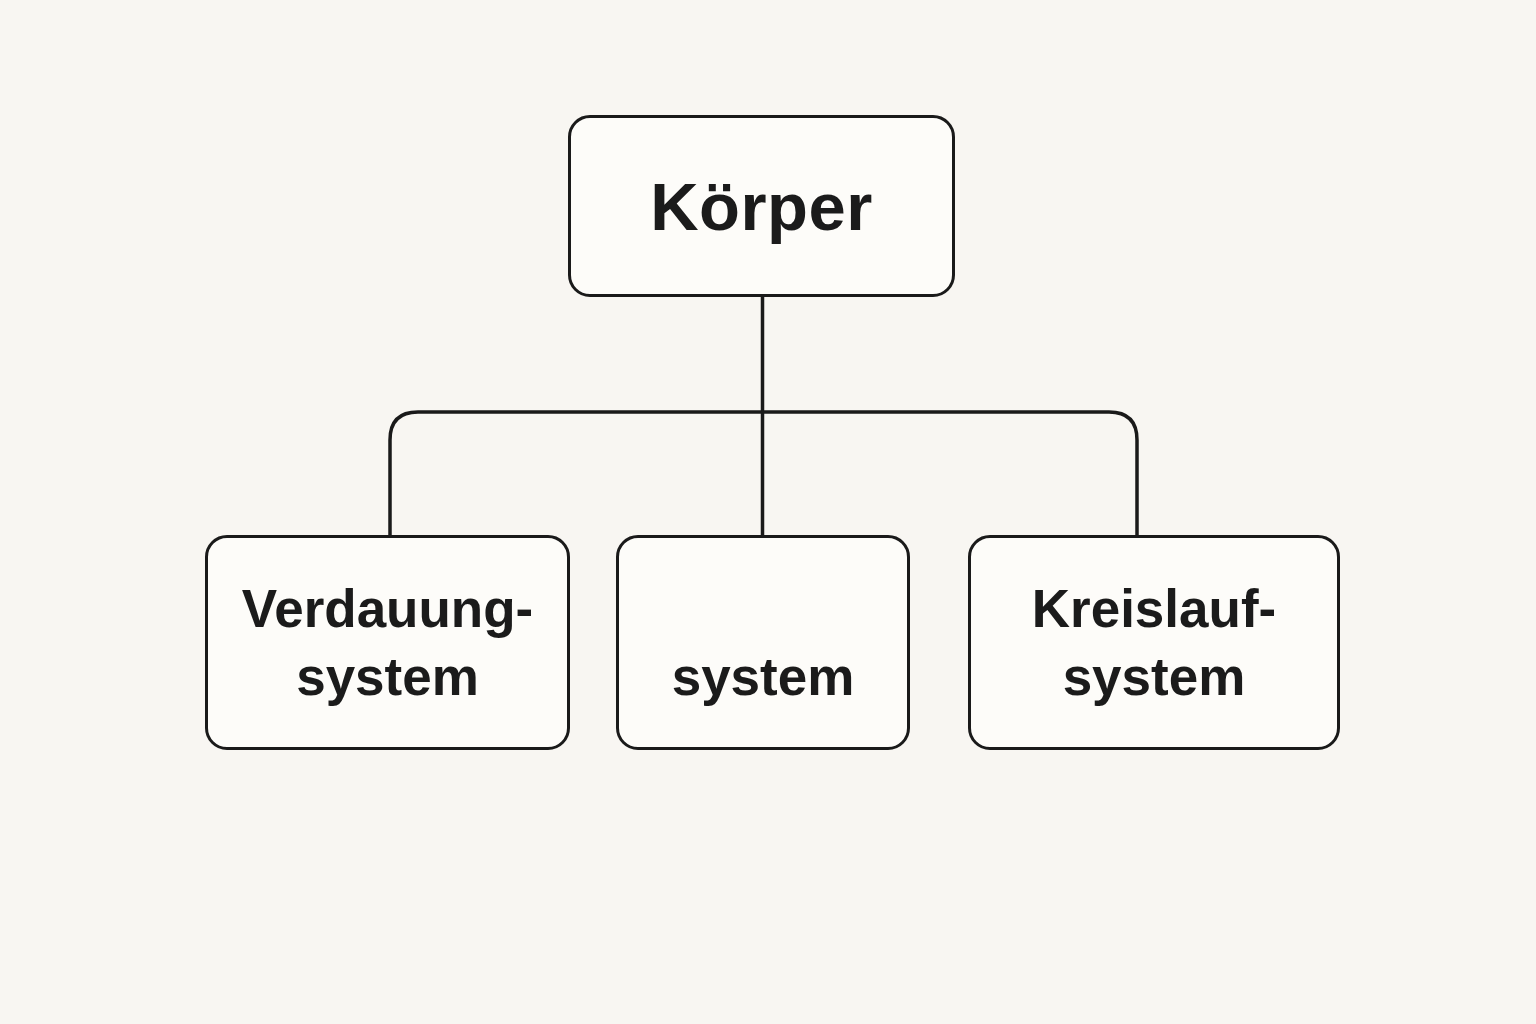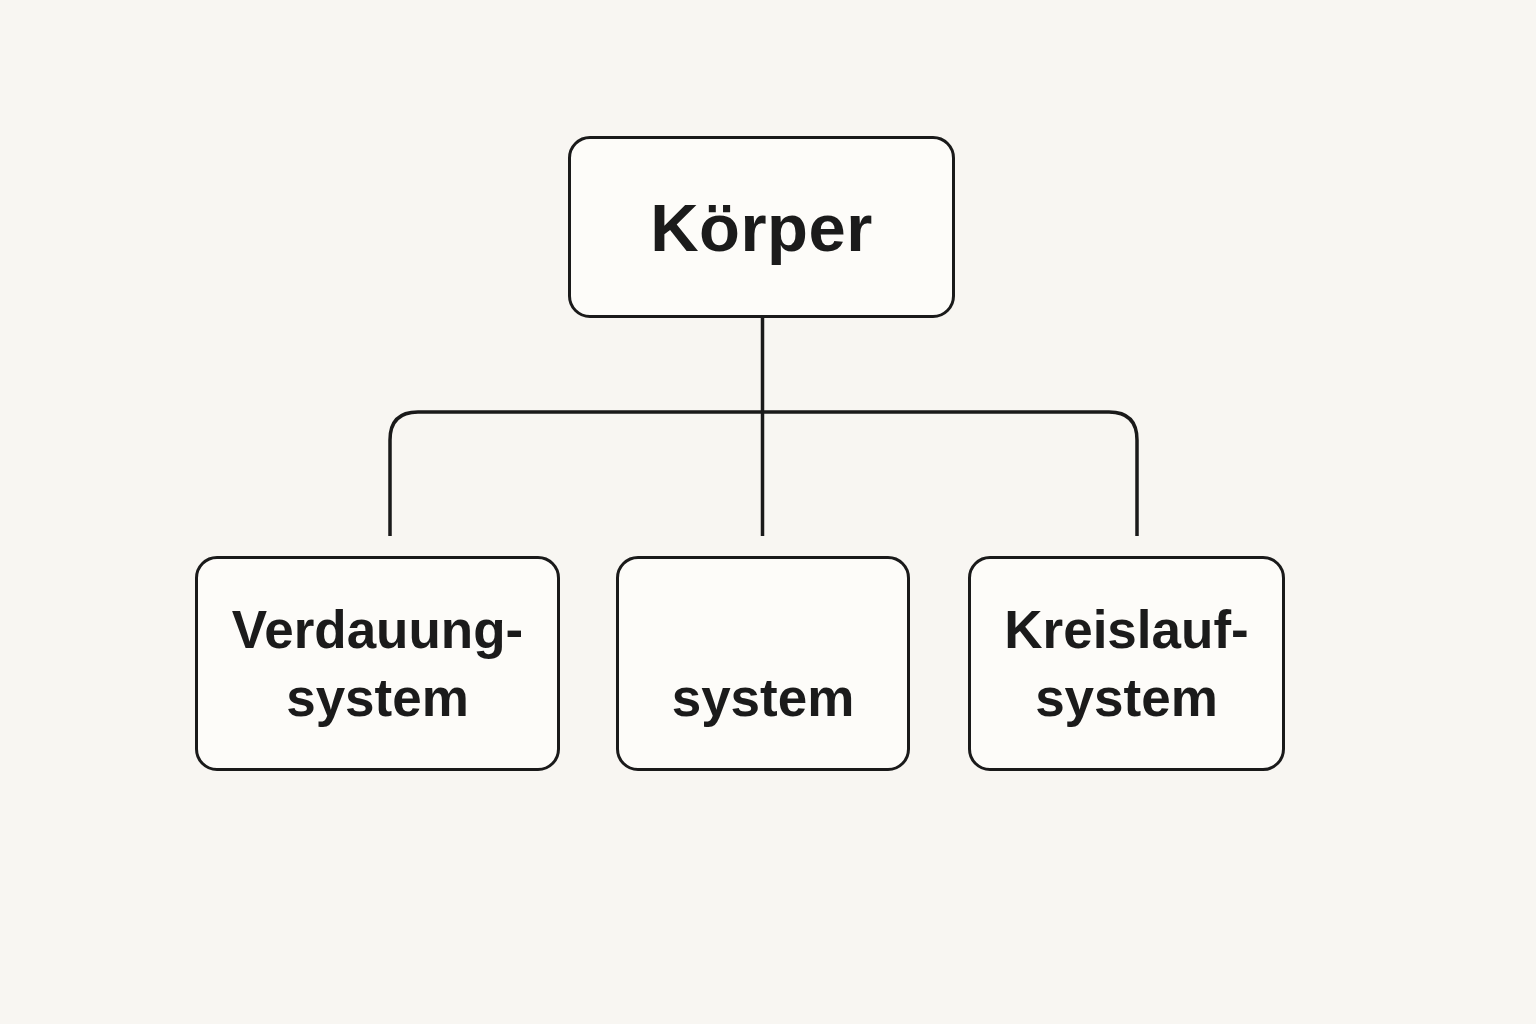--- a/index.html
+++ b/index.html
@@ -37,40 +37,39 @@
   .node {
     position: absolute;
     background: var(--node-fill);
     border: 3.5px solid var(--line);
     border-radius: 22px;
     display: flex;
     align-items: center;
     justify-content: center;
     text-align: center;
     color: var(--text);
-    margin-top: 21px;
   }
   .node.root {
     left: 568px;
     top: 115px;
     width: 387px;
     height: 182px;
   }
   .root .label {
     font-size: 67px;
     font-weight: 700;
     letter-spacing: 0.5px;
   }
   .node.child {
     top: 535px;
     height: 215px;
   }
-  #child-0 { left: 195px;  width: 365px; }
+  #child-0 { left: 205px;  width: 365px; }
   #child-1 { left: 616px;  width: 294px; }
-  #child-2 { left: 968px;  width: 317px; }
+  #child-2 { left: 968px;  width: 372px; }
   .child .label {
     font-size: 53px;
     font-weight: 600;
     line-height: 1.28;
   }
 </style>
 </head>
 <body>
 
 <div id="canvas">

